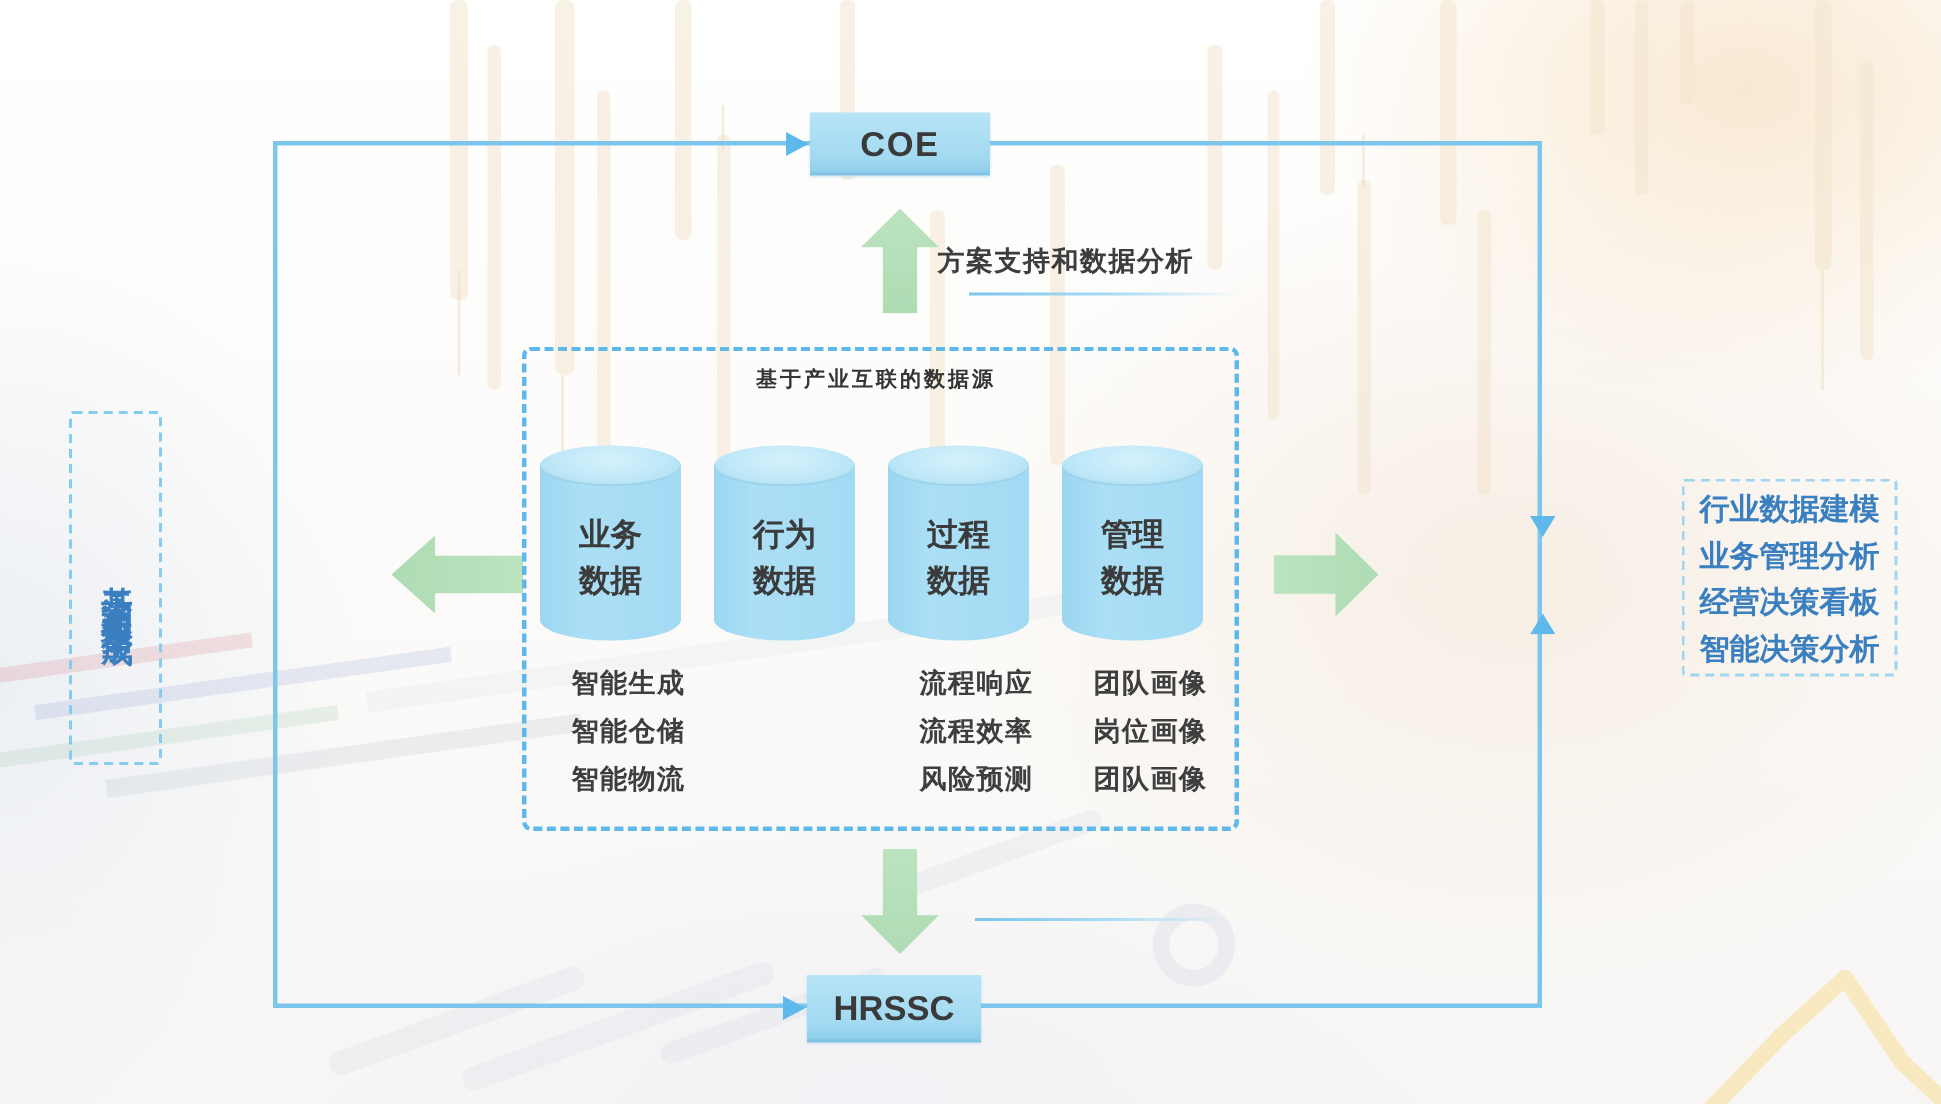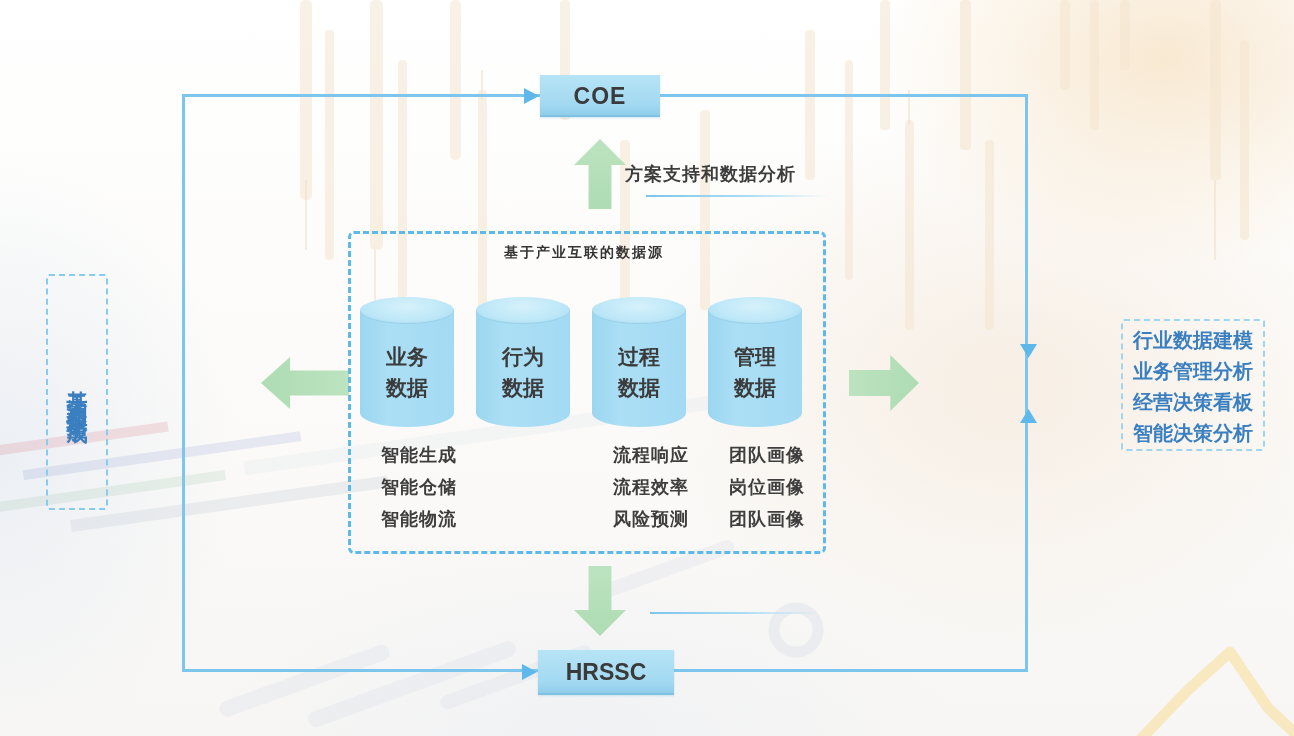--- a/index.html
+++ b/index.html
@@ -23,21 +23,21 @@
   .tri-down{clip-path:polygon(0 0,100% 0,50% 100%);}
   .tri-up{clip-path:polygon(50% 0,0 100%,100% 100%);}
 
   
   .node{position:absolute;display:flex;align-items:center;justify-content:center;
     background:linear-gradient(180deg,#b7e4f6 0%,#a2d9f1 72%,#8bcbe9 100%);
     border-radius:0;color:#3a3a3a;font-weight:bold;
     box-shadow:0 1px 2px rgba(120,180,215,.35), inset 0 -2px 0 rgba(105,175,212,.35);}
   .node-coe{left:540px;top:75px;width:120px;height:42px;font-size:23px;letter-spacing:1px;}
   .node-hrbp{left:124px;top:360px;width:112px;height:47px;font-size:23px;}
-  .node-hrssc{left:538px;top:650px;width:136px;height:45px;font-size:23px;}
+  .node-hrssc{left:538px;top:650px;width:116px;height:45px;font-size:23px;}
   .node-smart{left:945px;top:361px;width:168px;height:46px;font-size:21px;letter-spacing:1px;}
 
   
   .fat{position:absolute;background:linear-gradient(180deg,#bce3bf,#aedcb3);}
   .fat-up{left:574px;top:139px;width:52px;height:70px;
     clip-path:polygon(50% 0,100% 37%,72% 37%,72% 100%,28% 100%,28% 37%,0 37%);}
   .fat-down{left:574px;top:566px;width:52px;height:70px;
     clip-path:polygon(50% 100%,0 63%,28% 63%,28% 0,72% 0,72% 63%,100% 63%);}
   .fat-left{left:261px;top:357px;width:88px;height:52px;
     clip-path:polygon(0 50%,33% 0,33% 26%,100% 26%,100% 74%,33% 74%,33% 100%);

